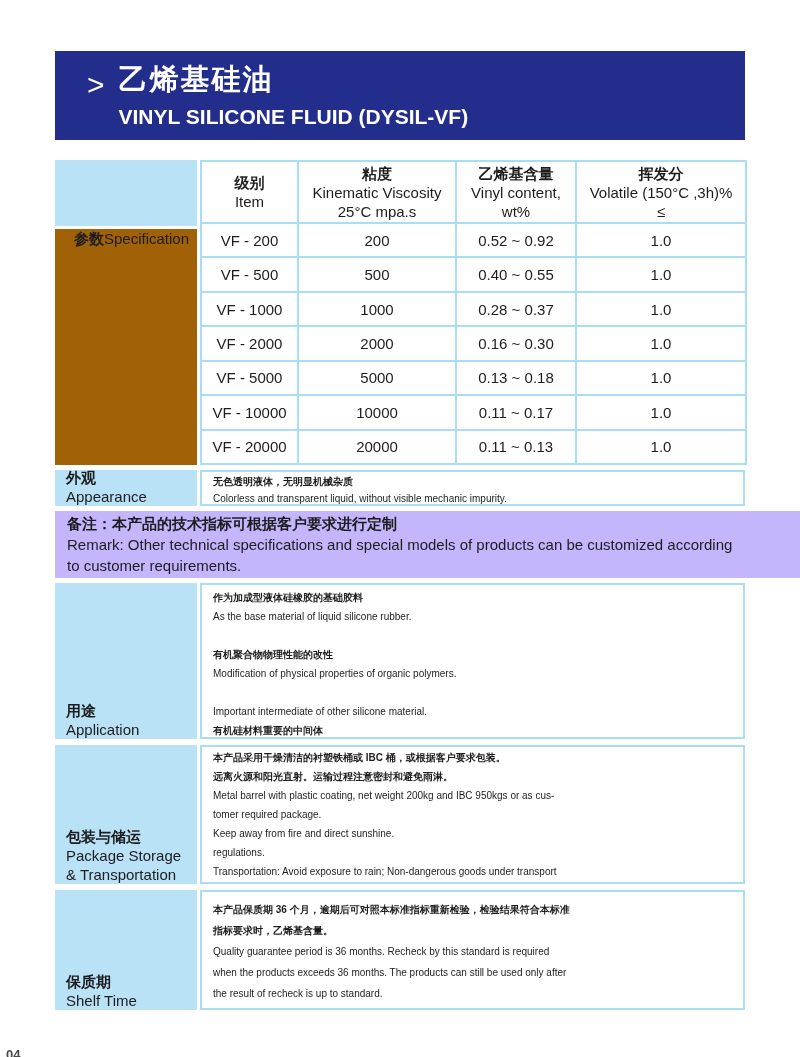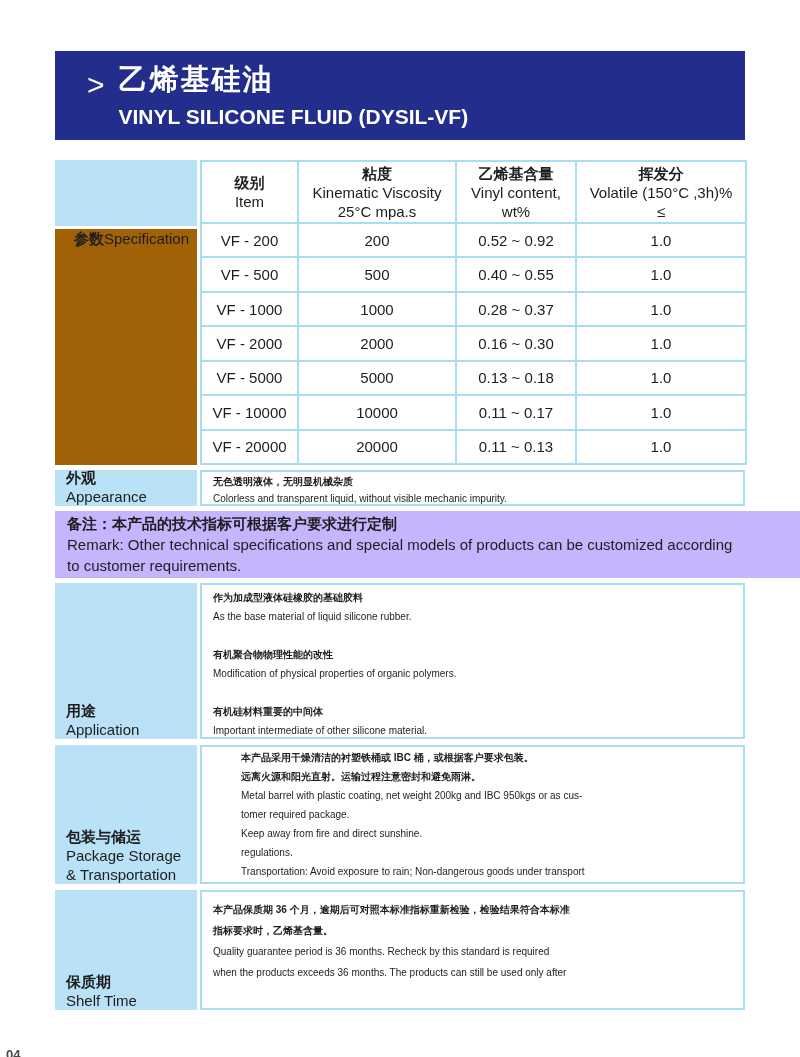--- a/index.html
+++ b/index.html
@@ -55,21 +55,21 @@
     padding:2px 12px 0 12px;font-size:15px;line-height:21px;
   }
   
   .application{top:583px;height:156px;}
   .application .sect-content{padding-top:3px;}
   .app-line{line-height:19px;}
   .app-gap{height:19px;}
   
   .package{top:745px;height:139px;}
   .package .sect-content{padding-top:1px;}
-  .pkg-line{line-height:19px;margin-left:28px;}
+  .pkg-line{line-height:19px;}
   
   .shelf{top:890px;height:120px;}
   .shelf .sect-content{padding-top:7px;}
   .shelf-line{line-height:21px;}
   
   .page-num{position:absolute;left:6px;top:1047px;font-size:13px;font-weight:700;color:#4a4a4a;}
 </style>
 </head>
 <body>
 
@@ -190,22 +190,22 @@
       <div class="cn">用途</div>
       <div>Application</div>
     </div>
     <div class="sect-content">
       <div class="app-line cn">作为加成型液体硅橡胶的基础胶料</div>
       <div class="app-line">As the base material of liquid silicone rubber.</div>
       <div class="app-gap"></div>
       <div class="app-line cn">有机聚合物物理性能的改性</div>
       <div class="app-line">Modification of physical properties of organic polymers.</div>
       <div class="app-gap"></div>
+      <div class="app-line">Important intermediate of other silicone material.</div>
       <div class="app-line cn">有机硅材料重要的中间体</div>
-      <div class="app-line">Important intermediate of other silicone material.</div>
     </div>
   </div>
 
   <div class="sect package">
     <div class="sect-label">
       <div class="cn">包装与储运</div>
       <div>Package Storage</div>
       <div>&amp; Transportation</div>
     </div>
     <div class="sect-content">
@@ -222,18 +222,19 @@
   <div class="sect shelf">
     <div class="sect-label">
       <div class="cn">保质期</div>
       <div>Shelf Time</div>
     </div>
     <div class="sect-content">
       <div class="shelf-line cn">本产品保质期 36 个月，逾期后可对照本标准指标重新检验，检验结果符合本标准</div>
       <div class="shelf-line cn">指标要求时，乙烯基含量。</div>
       <div class="shelf-line">Quality guarantee period is 36 months. Recheck by this standard is required</div>
       <div class="shelf-line">when the products exceeds 36 months. The products can still be used only after</div>
+      <div class="shelf-line">the result of recheck is up to standard.</div>
     </div>
   </div>
 
   <div class="page-num">04</div>
 
 </div>
 
 </body></html>

